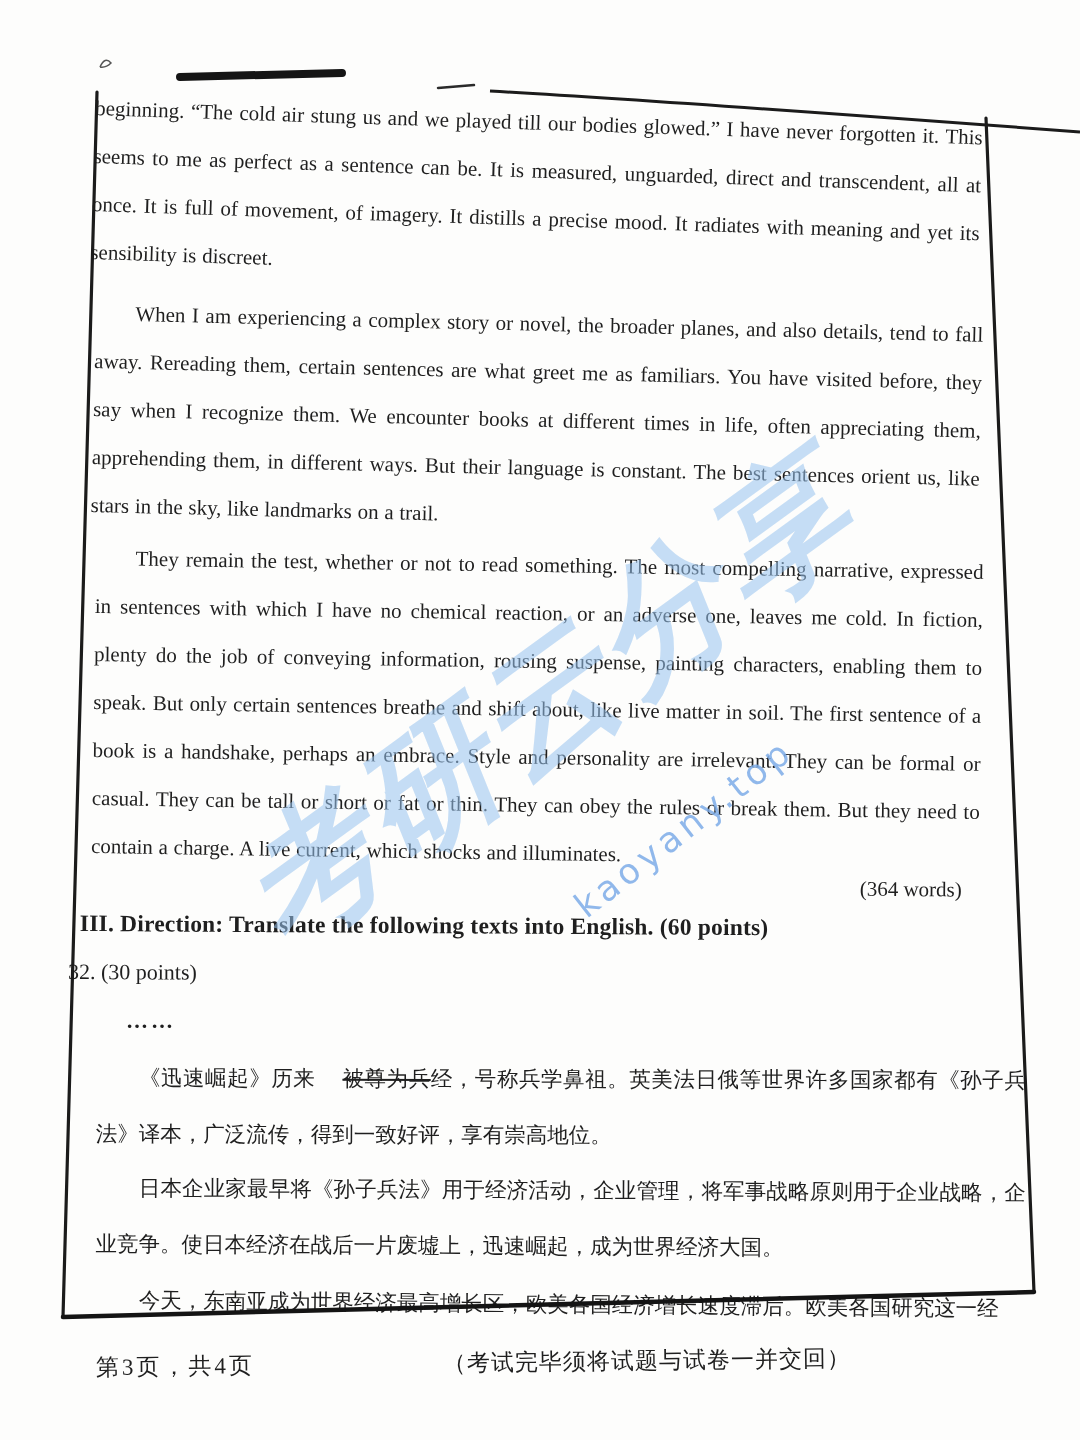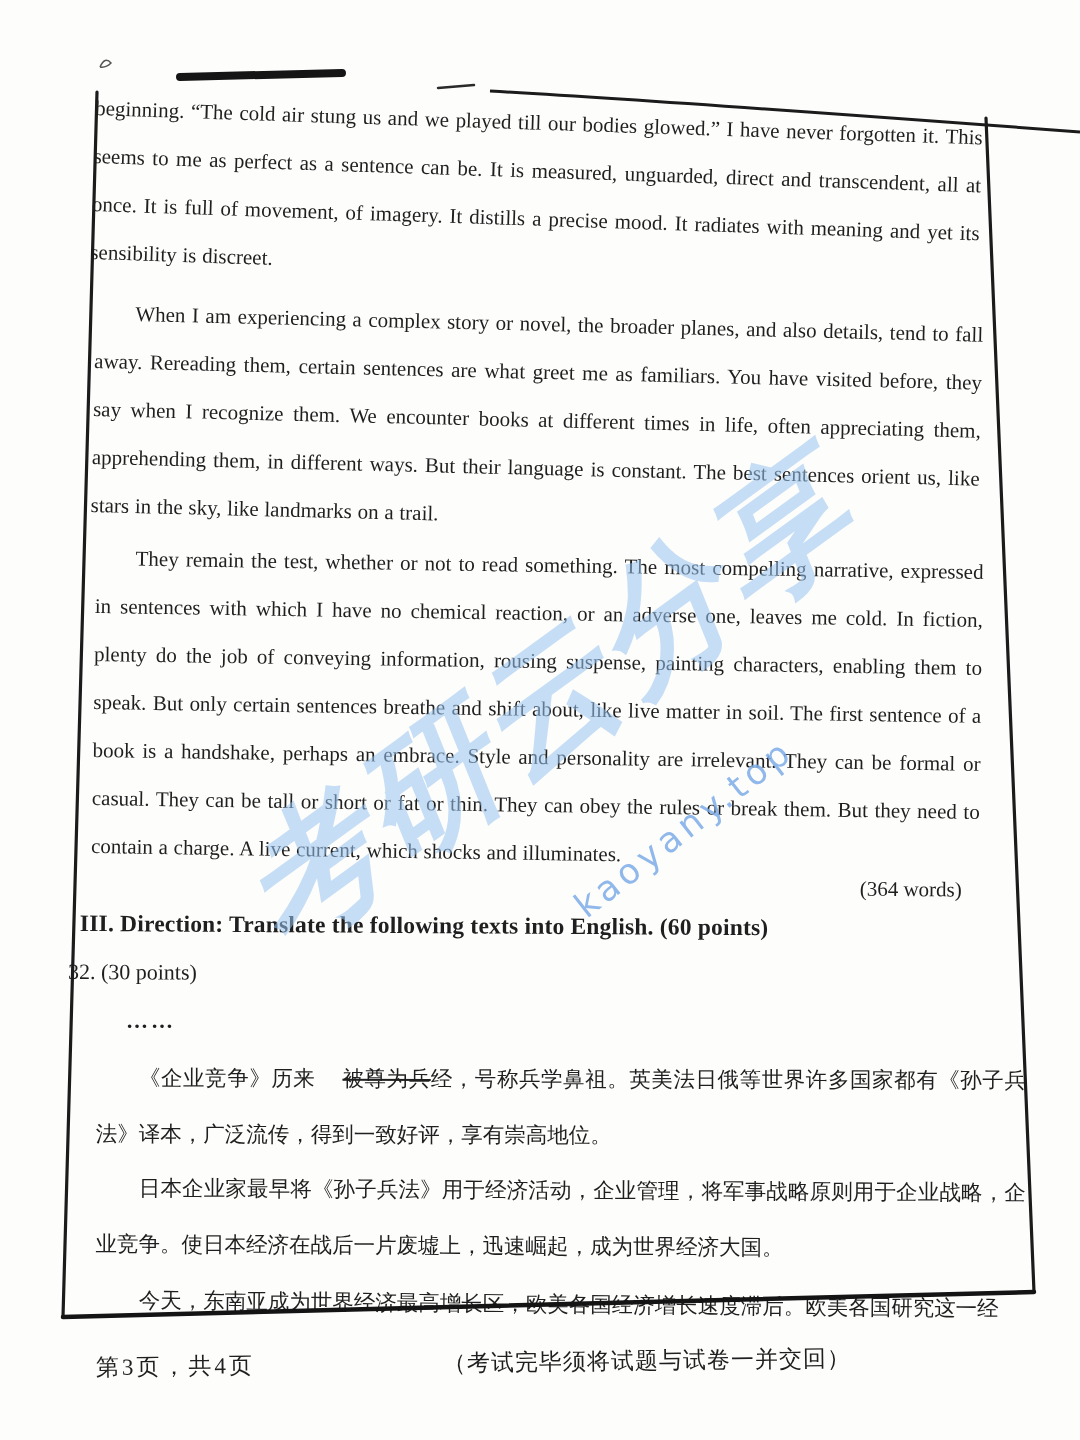--- a/index.html
+++ b/index.html
@@ -97,21 +97,21 @@
   <div class="content">
     <p class="p p1">beginning. “The cold air stung us and we played till our bodies glowed.” I have never forgotten it. This seems to me as perfect as a sentence can be. It is measured, unguarded, direct and transcendent, all at once. It is full of movement, of imagery. It distills a precise mood. It radiates with meaning and yet its sensibility is discreet.</p>
     <p class="p p2">When I am experiencing a complex story or novel, the broader planes, and also details, tend to fall away. Rereading them, certain sentences are what greet me as familiars. You have visited before, they say when I recognize them. We encounter books at different times in life, often appreciating them, apprehending them, in different ways. But their language is constant. The best sentences orient us, like stars in the sky, like landmarks on a trail.</p>
     <p class="p p3">They remain the test, whether or not to read something. The most compelling narrative, expressed in sentences with which I have no chemical reaction, or an adverse one, leaves me cold. In fiction, plenty do the job of conveying information, rousing suspense, painting characters, enabling them to speak. But only certain sentences breathe and shift about, like live matter in soil. The first sentence of a book is a handshake, perhaps an embrace. Style and personality are irrelevant. They can be formal or casual. They can be tall or short or fat or thin. They can obey the rules or break them. But they need to contain a charge. A live current, which shocks and illuminates.</p>
     <div class="wc">(364 words)</div>
 
     <h2 class="heading">III. Direction: Translate the following texts into English. (60 points)</h2>
     <div class="item">32. (30 points)</div>
     <div class="ellipsis">……</div>
 
-    <p class="cn cn1"><span>《企业竞争》历来</span><span class="strike">被尊为兵</span><span>经，号称兵学鼻祖。英美法日俄等世界许多国家都有《孙子兵法》译本，广泛流传，得到一致好评，享有崇高地位。</span></p>
+    <p class="cn cn1"><span>《迅速崛起》历来</span><span class="strike">被尊为兵</span><span>经，号称兵学鼻祖。英美法日俄等世界许多国家都有《孙子兵法》译本，广泛流传，得到一致好评，享有崇高地位。</span></p>
     <p class="cn cn2">日本企业家最早将《孙子兵法》用于经济活动，企业管理，将军事战略原则用于企业战略，企业竞争。使日本经济在战后一片废墟上，迅速崛起，成为世界经济大国。</p>
     <p class="cn cn3">今天，东南亚成为世界经济最高增长区，欧美各国经济增长速度滞后。欧美各国研究这一经</p>
   </div>
 
   <div class="footer">
     <span class="pageno">第3页，共4页</span>
     <span class="notice">（考试完毕须将试题与试卷一并交回）</span>
   </div>
 
   <div class="wm-cn">考研云分享</div>

